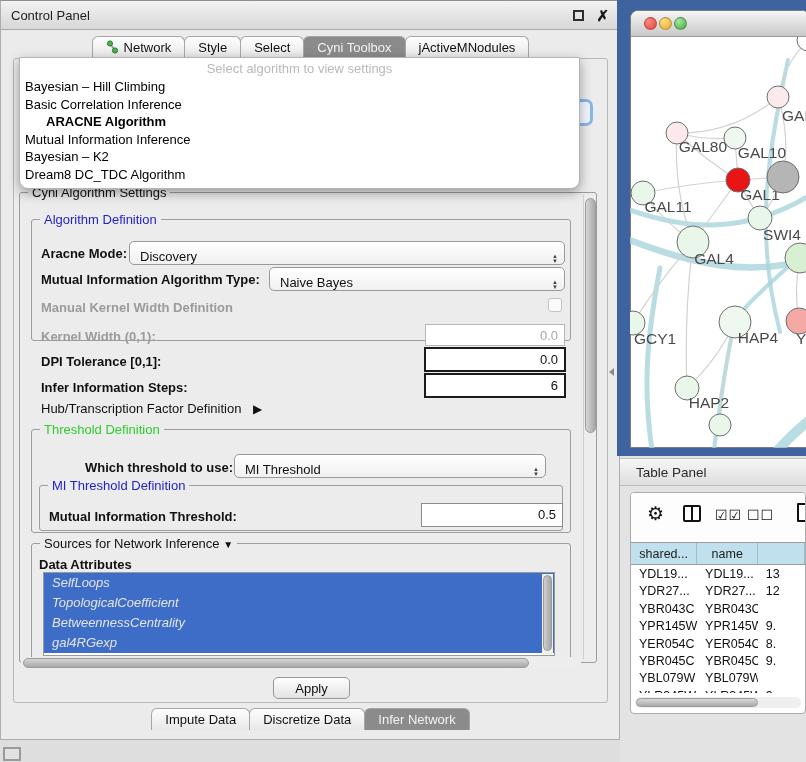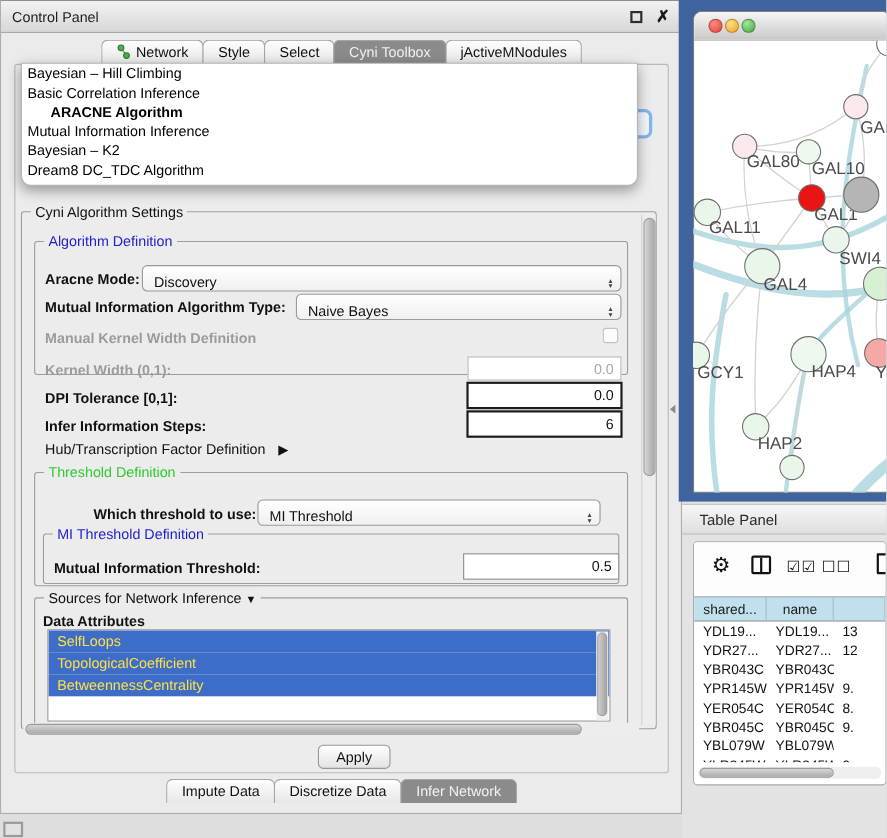--- a/index.html
+++ b/index.html
@@ -51,36 +51,36 @@
   .field.mid { border:1px solid #8a8a8a; }
 
   .checkbox { position:absolute; width:14px; height:14px; border:1px solid #c3c3c3;
         border-radius:3px; background:#fbfbfb; }
 
   .tri { font-size:12px; color:#111; }
 
   
   #attr-list { position:absolute; left:42px; top:571px; width:512px; height:84px;
         background:#fff; border:1px solid #9a9a9a; overflow:hidden; }
-  .attr-item { height:20px; background:#3d6dc7; color:#fde047; font-size:13px; padding:2px 0 0 8px; }
+  .attr-item { height:20px; background:#3d6dc7; color:#e5e5e5; font-size:13px; padding:2px 0 0 8px;font-style:italic; }
   .list-vscroll { position:absolute; right:1px; top:1px; width:11px; height:82px; background:#f0f0f0; }
   .list-vscroll .thumb { position:absolute; left:1px; top:1px; width:9px; height:76px;
         background:linear-gradient(90deg,#cfcfcf,#a5a5a5); border:1px solid #9a9a9a; border-radius:5px; }
 
   
   .vscroll { position:absolute; left:582px; top:194px; width:13px; height:464px;
         background:#ededed; border-left:1px solid #cfcfcf; }
   .vscroll .thumb { position:absolute; left:1px; top:3px; width:11px; height:235px;
         background:linear-gradient(90deg,#d6d6d6,#a8a8a8); border:1px solid #9b9b9b; border-radius:6px; }
   .hscroll { position:absolute; left:20px; top:656px; width:560px; height:12px; background:#ededed; }
   .hscroll .thumb { position:absolute; left:2px; top:1px; width:506px; height:10px;
         background:linear-gradient(#d6d6d6,#a8a8a8); border:1px solid #9b9b9b; border-radius:5px; }
 
   
-  #apply-btn { position:absolute; left:288px; top:676px; width:66px; height:22px;
+  #apply-btn { position:absolute; left:272px; top:676px; width:77px; height:22px;
         background:linear-gradient(#ffffff,#e3e3e3); border:1px solid #989898; border-radius:5px;
         font-size:13px; color:#111; text-align:center; padding-top:3px; }
   #bottom-tabs { position:absolute; left:0; top:707px; right:0; display:flex; justify-content:center; }
 
   
   #algo-popup { position:absolute; left:18px; top:56px; width:561px; z-index:50; background:#fff;
         border:1px solid #b5b5b5; border-radius:1px 1px 9px 9px;
         box-shadow:0 4px 12px rgba(0,0,0,.35); padding-bottom:5px; }
   .pop-prompt { text-align:center; color:#b9b9b9; font-size:13px; padding:3px 0 2px; }
   .pop-item { font-size:13px; color:#000; padding:1px 0 1px 5px; line-height:15.5px; }
@@ -245,20 +245,21 @@
       </span>
     </div>
     <span class="lbl" style="left:38px; top:556px;">Data Attributes</span>
     <div id="attr-list">
       <div class="list-vscroll">
           <div class="thumb"></div>
         </div>
     <div class="attr-item">SelfLoops</div>
         <div class="attr-item">TopologicalCoefficient</div>
         <div class="attr-item">BetweennessCentrality</div>
+        <div class="attr-item">gal4RGexp</div>
       </div>
 
     <div class="hscroll">
         <div class="thumb"></div>
       </div>
 
     <div id="apply-btn">Apply</div>
 
     <div id="bottom-tabs">
         <div class="tab">
@@ -266,20 +267,21 @@
         </div>
         <div class="tab">
           <span>Discretize Data</span>
         </div>
         <div class="tab sel">
           <span>Infer Network</span>
         </div>
       </div>
 
     <div id="algo-popup">
+      <div class="pop-prompt">Select algorithm to view settings</div>
       <div id="popup-items">
           <div class="pop-item">Bayesian – Hill Climbing</div>
           <div class="pop-item">Basic Correlation Inference</div>
           <div class="pop-item bold">ARACNE Algorithm</div>
           <div class="pop-item">Mutual Information Inference</div>
           <div class="pop-item">Bayesian – K2</div>
           <div class="pop-item">Dream8 DC_TDC Algorithm</div>
         </div>
     </div>
   </div>

